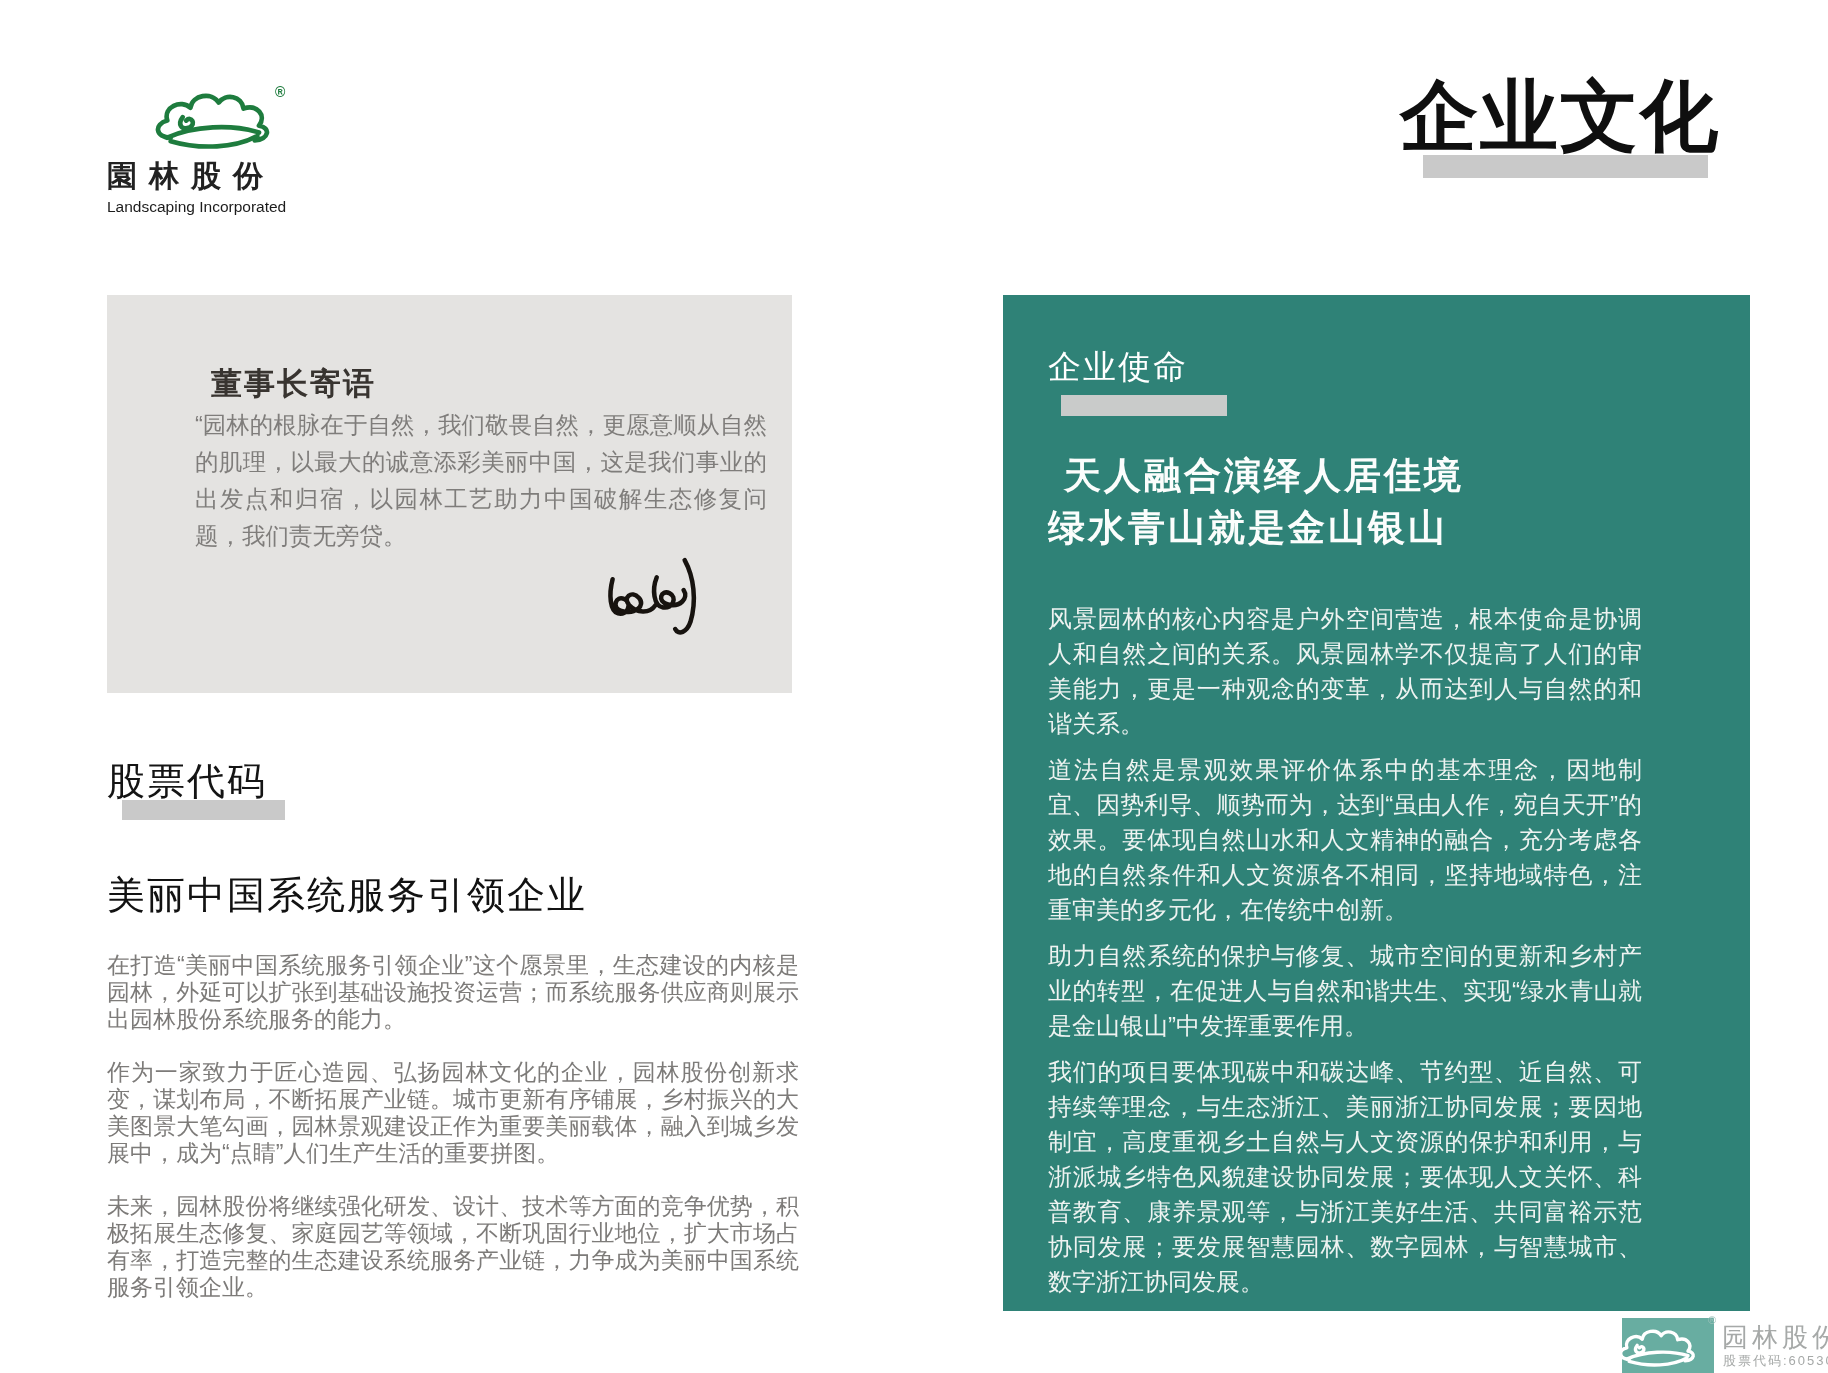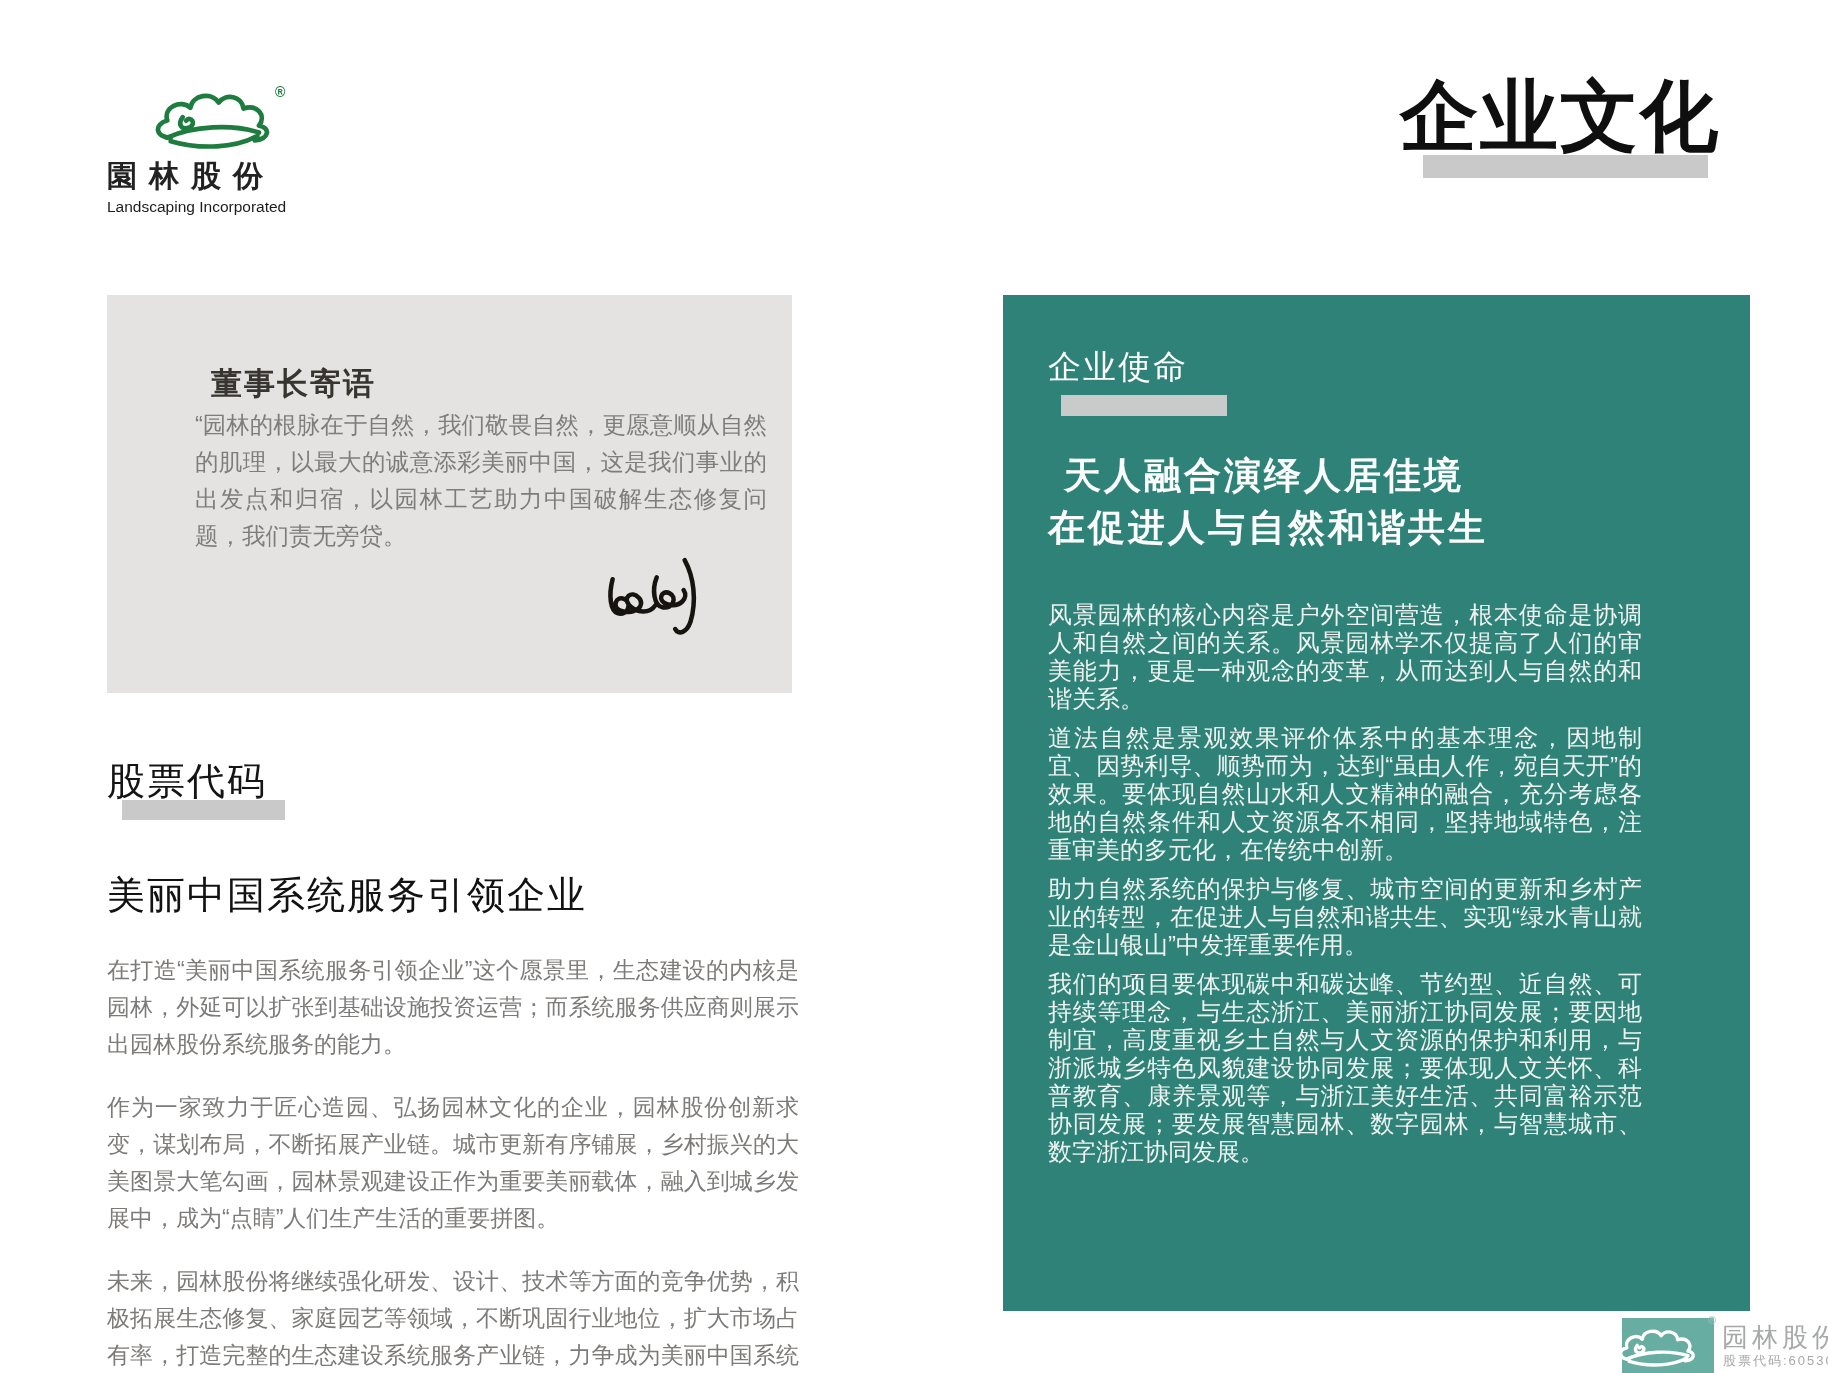--- a/index.html
+++ b/index.html
@@ -21,30 +21,30 @@
   .chairman-box{position:absolute;left:107px;top:295px;width:685px;height:398px;background:#e4e3e1;}
   .chairman-heading{position:absolute;left:88px;top:52px;margin:16px;font-size:31px;font-weight:bold;color:#383430;letter-spacing:2px;}
   .chairman-quote{position:absolute;left:88px;top:112px;width:572px;margin:0;font-size:23.5px;line-height:37px;color:#7f7d7b;text-align:justify;}
   .chairman-signature{position:absolute;left:492px;top:262px;transform:rotate(-12deg);}
   
   .vision-heading-wrap{position:absolute;left:107px;top:756px;width:300px;height:66px;}
   .vision-heading{position:absolute;left:0;top:0;margin:0;font-size:38px;font-weight:400;color:#141414;letter-spacing:2px;z-index:1;white-space:nowrap;}
   .vision-bar{position:absolute;left:15px;top:44px;width:163px;height:20px;background:#c9c9c9;z-index:0;}
   .vision-slogan{position:absolute;left:107px;top:870px;margin:0;font-size:38px;font-weight:500;color:#121212;letter-spacing:2px;white-space:nowrap;}
   .vision-paragraphs{position:absolute;left:107px;top:952px;width:692px;}
-  .vision-paragraphs p{margin:0 0 26px 0;font-size:23px;line-height:37px;color:#7d7b79;text-align:justify;}
+  .vision-paragraphs p{margin:0 0 26px 0;font-size:23px;line-height:27px;color:#7d7b79;text-align:justify;}
   
   .mission-box{position:absolute;left:1003px;top:295px;width:707px;height:1016px;background:#2f8277;overflow:hidden;padding-left:40px;}
   .mission-heading-wrap{position:absolute;left:45px;top:50px;width:300px;height:80px;}
   .mission-heading{position:absolute;left:0;top:0;margin:0;font-size:33px;font-weight:400;color:#ffffff;letter-spacing:2px;z-index:1;white-space:nowrap;}
   .mission-bar{position:absolute;left:13px;top:50px;width:166px;height:21px;background:#c9cbca;z-index:0;}
   .mission-slogan1{position:absolute;left:45px;top:140px;margin:16px;font-size:37px;font-weight:bold;color:#fbfdfc;letter-spacing:3px;white-space:nowrap;}
   .mission-slogan2{position:absolute;left:45px;top:208px;margin:0;font-size:37px;font-weight:bold;color:#fbfdfc;letter-spacing:3px;white-space:nowrap;}
   .mission-paragraphs{position:absolute;left:45px;top:306px;width:594px;}
-  .mission-paragraphs p{margin:0 0 11px 0;font-size:24px;line-height:28px;color:#eef3f1;text-align:justify;}
+  .mission-paragraphs p{margin:0 0 11px 0;font-size:24px;line-height:35px;color:#eef3f1;text-align:justify;}
   
   .wm{position:absolute;left:1600px;top:1308px;width:228px;height:65px;}
   .wm-square{position:absolute;left:22px;top:10px;width:92px;height:55px;background:#68ada1;}
   .wm-cloud{position:absolute;left:8px;top:18px;}
   .wm-reg{position:absolute;left:108px;top:6px;font-size:11px;color:#9fc3bc;}
   .wm-name{position:absolute;left:122px;top:12px;font-size:26px;font-weight:500;color:#a6a9a8;letter-spacing:4px;white-space:nowrap;}
   .wm-code{position:absolute;left:123px;top:44px;font-size:13px;color:#a6a9a8;letter-spacing:2px;white-space:nowrap;}
 </style>
 </head>
 <body>
@@ -96,21 +96,21 @@
     <p>作为一家致力于匠心造园、弘扬园林文化的企业，园林股份创新求变，谋划布局，不断拓展产业链。城市更新有序铺展，乡村振兴的大美图景大笔勾画，园林景观建设正作为重要美丽载体，融入到城乡发展中，成为“点睛”人们生产生活的重要拼图。</p>
     <p>未来，园林股份将继续强化研发、设计、技术等方面的竞争优势，积极拓展生态修复、家庭园艺等领域，不断巩固行业地位，扩大市场占有率，打造完整的生态建设系统服务产业链，力争成为美丽中国系统服务引领企业。</p>
   </div>
 
   <section class="mission-box">
     <div class="mission-heading-wrap">
       <div class="mission-bar"></div>
       <h2 class="mission-heading">企业使命</h2>
     </div>
     <h3 class="mission-slogan1">天人融合演绎人居佳境</h3>
-    <h3 class="mission-slogan2">在促进人与自然和谐共生</h3>
+    <h3 class="mission-slogan2">绿水青山就是金山银山</h3>
     <div class="mission-paragraphs">
       <p>风景园林的核心内容是户外空间营造，根本使命是协调人和自然之间的关系。风景园林学不仅提高了人们的审美能力，更是一种观念的变革，从而达到人与自然的和谐关系。</p>
       <p>道法自然是景观效果评价体系中的基本理念，因地制宜、因势利导、顺势而为，达到“虽由人作，宛自天开”的效果。要体现自然山水和人文精神的融合，充分考虑各地的自然条件和人文资源各不相同，坚持地域特色，注重审美的多元化，在传统中创新。</p>
       <p>助力自然系统的保护与修复、城市空间的更新和乡村产业的转型，在促进人与自然和谐共生、实现“绿水青山就是金山银山”中发挥重要作用。</p>
       <p>我们的项目要体现碳中和碳达峰、节约型、近自然、可持续等理念，与生态浙江、美丽浙江协同发展；要因地制宜，高度重视乡土自然与人文资源的保护和利用，与浙派城乡特色风貌建设协同发展；要体现人文关怀、科普教育、康养景观等，与浙江美好生活、共同富裕示范协同发展；要发展智慧园林、数字园林，与智慧城市、数字浙江协同发展。</p>
     </div>
   </section>
 
   <div class="wm">
     <div class="wm-square"></div>

